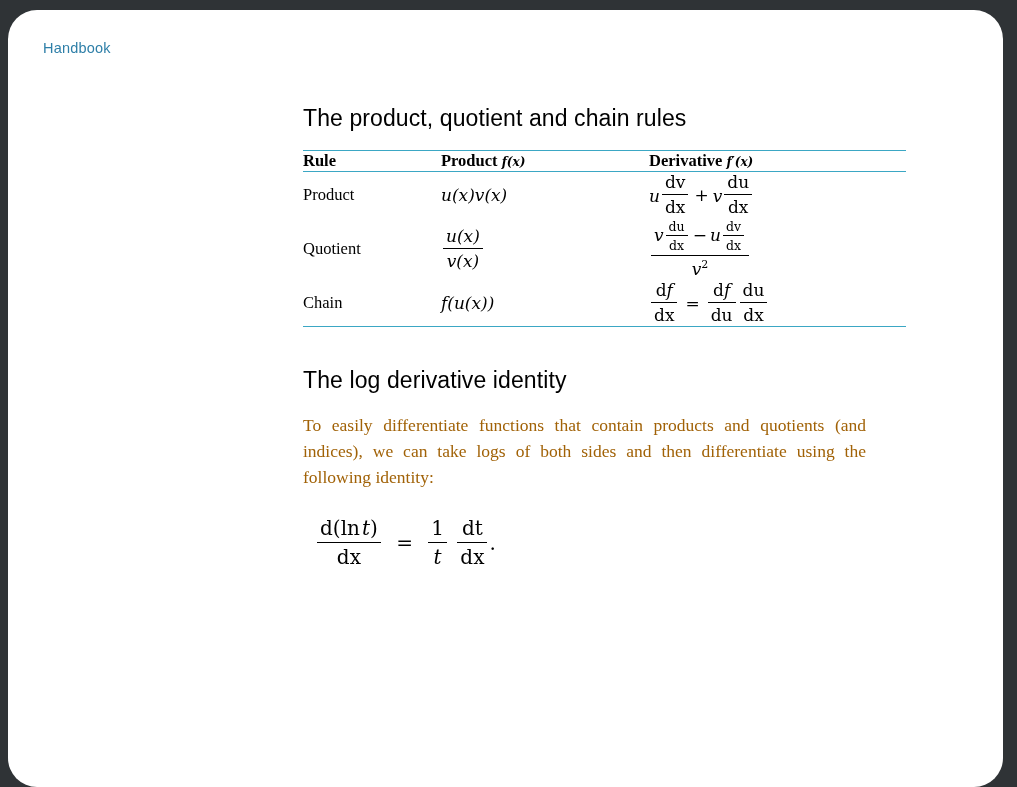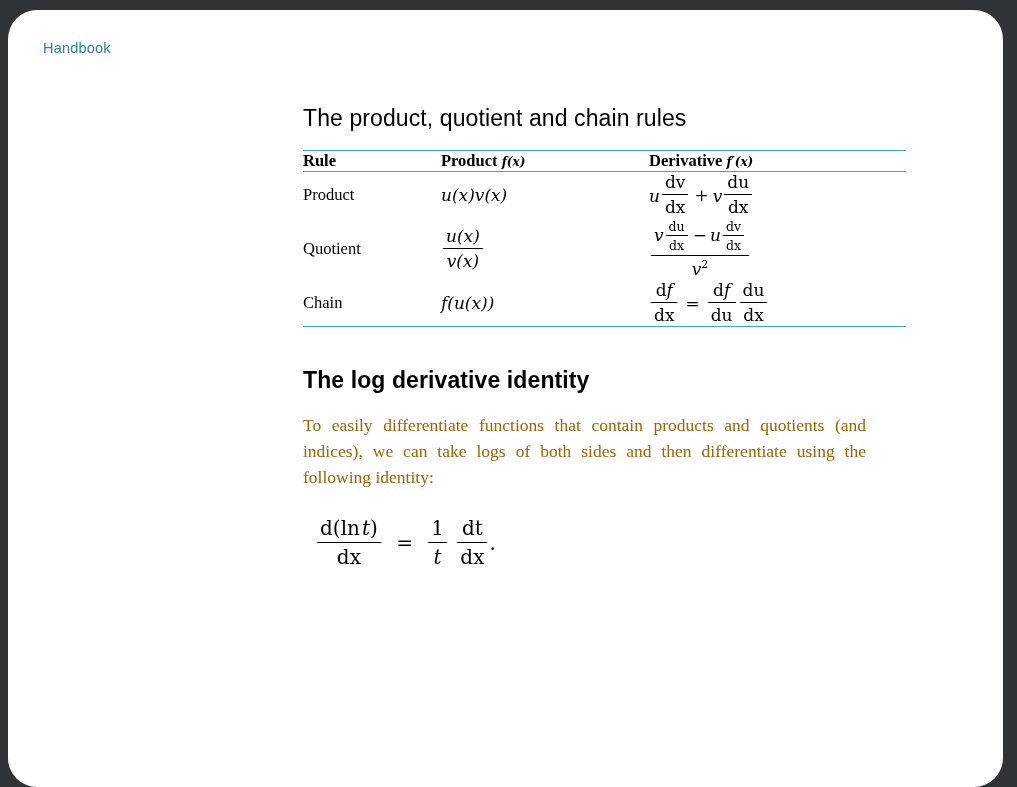--- a/index.html
+++ b/index.html
@@ -42,21 +42,20 @@
     font-family: "Liberation Sans", sans-serif;
     font-weight: normal;
     font-size: 23px;
     color: #000000;
     margin: 0 0 18px 0;
     letter-spacing: 0.1px;
   }
   h2.section-title.second {
     margin-top: 36px;
     margin-bottom: 10px;
-    font-weight: bold;
   }
   table.rules {
     border-collapse: collapse;
     width: 603px;
     table-layout: fixed;
   }
   table.rules th, table.rules td {
     text-align: left;
     vertical-align: middle;
     padding: 0;

